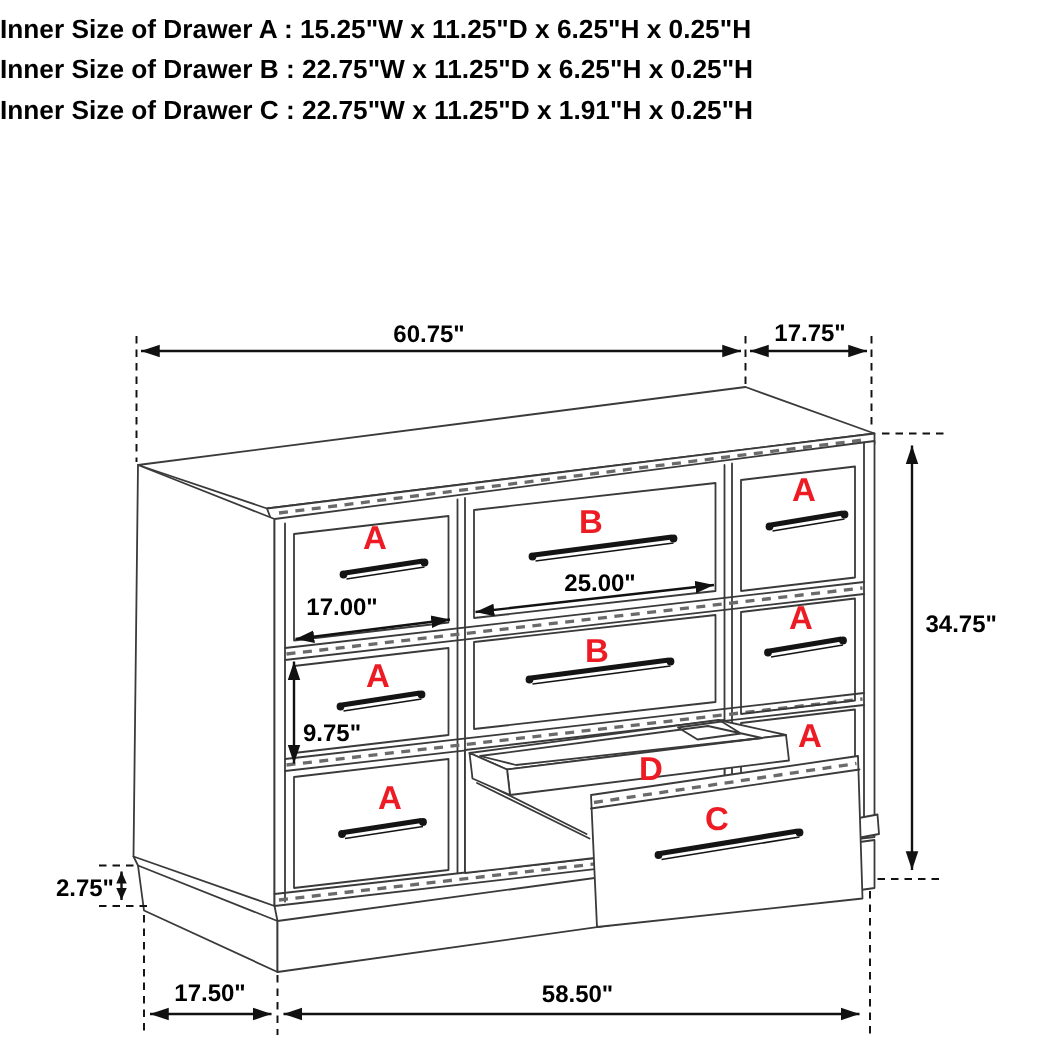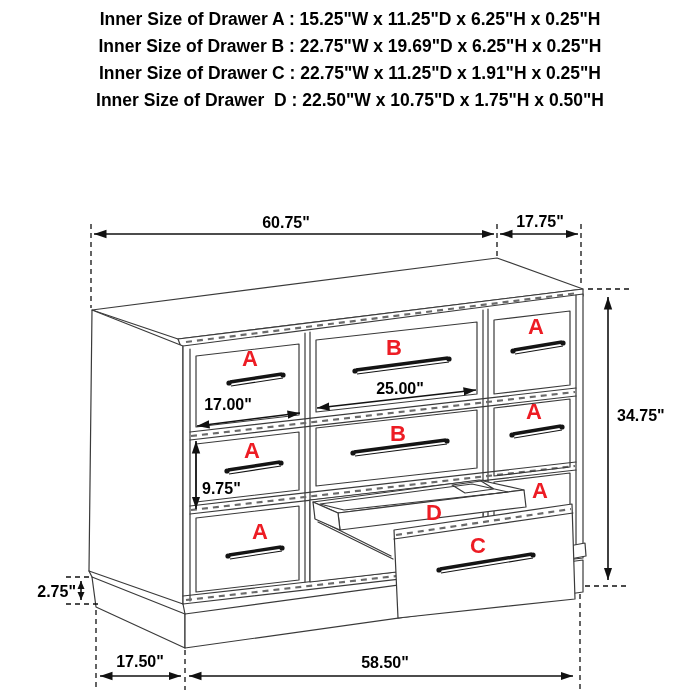--- a/index.html
+++ b/index.html
@@ -3,43 +3,42 @@
 <meta charset="utf-8">
 <style>
   html,body{margin:0;padding:0;}
   body{
     width:700px;height:700px;background:#ffffff;
     font-family:"Liberation Sans","DejaVu Sans",sans-serif;
     position:relative;overflow:hidden;
   }
   .spec-block{
     position:absolute;top:6px;left:0;width:700px;
-    text-align:center;color:#000;
+    color:#000;
   }
   .spec-line{
     font-size:17.5px;font-weight:bold;line-height:27px;
     white-space:pre;letter-spacing:0px;
   }
   svg{position:absolute;left:0;top:0;}
   .art{stroke:#3a3a3a;stroke-width:1.2;fill:none;stroke-linejoin:round;stroke-linecap:round;}
   .fillw{fill:#ffffff;}
   .hatch{stroke:#6a6a6a;stroke-width:2.2;stroke-dasharray:6 5;fill:none;}
   .dim{stroke:#111111;stroke-width:1.6;fill:none;}
   .ext{stroke:#111111;stroke-width:1.3;fill:none;stroke-dasharray:5 4;}
   .dimtext{font-family:"Liberation Sans","DejaVu Sans",sans-serif;font-size:16px;font-weight:bold;fill:#000;}
   .redletter{font-family:"Liberation Sans","DejaVu Sans",sans-serif;font-size:22px;font-weight:bold;}
 </style>
 </head>
 <body>
 
 <div class="spec-block">
   <div class="spec-line">Inner Size of Drawer A : 15.25"W x 11.25"D x 6.25"H x 0.25"H</div>
-  <div class="spec-line">Inner Size of Drawer B : 22.75"W x 19.69"D x 6.25"H x 0.25"H</div>
+  <div class="spec-line">Inner Size of Drawer B : 22.75"W x 11.25"D x 6.25"H x 0.25"H</div>
   <div class="spec-line">Inner Size of Drawer C : 22.75"W x 11.25"D x 1.91"H x 0.25"H</div>
-  <div class="spec-line">Inner Size of Drawer  D : 22.50"W x 10.75"D x 1.75"H x 0.50"H</div>
 </div>
 
 <svg width="700" height="700" viewBox="0 0 700 700">
   <defs>
     <marker id="arr" markerUnits="userSpaceOnUse" markerWidth="14" markerHeight="11" refX="12.5" refY="5" orient="auto-start-reverse">
       <path d="M0,0.8 L12.5,5 L0,9.2 Z" fill="#111111"></path>
     </marker>
     <marker id="arrs" markerUnits="userSpaceOnUse" markerWidth="9" markerHeight="9" refX="8" refY="4.5" orient="auto-start-reverse">
       <path d="M0,1 L8,4.5 L0,8 Z" fill="#111111"></path>
     </marker>

